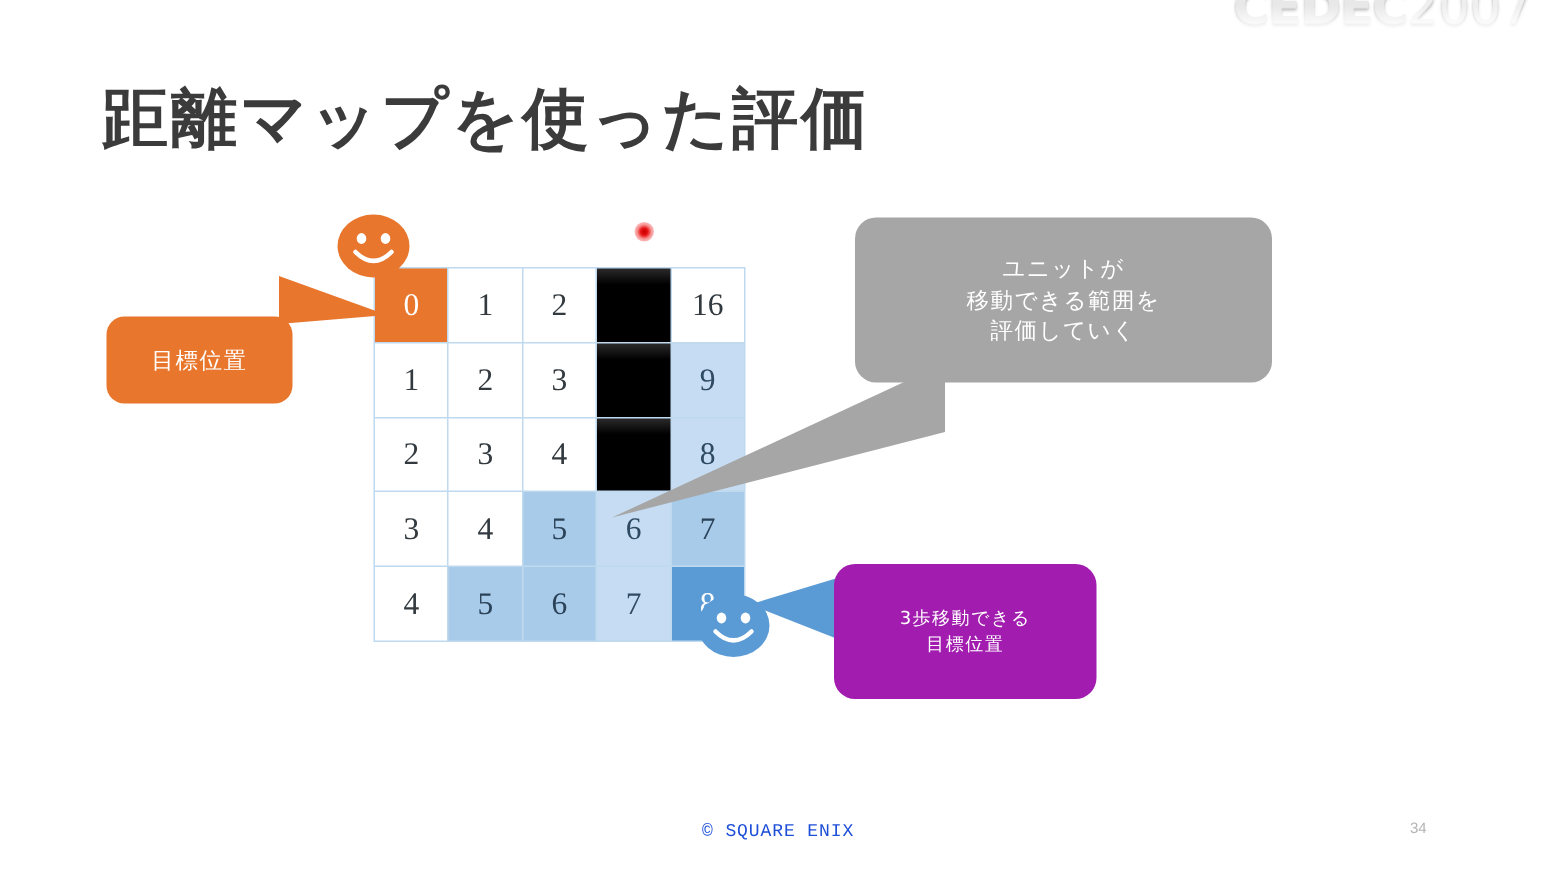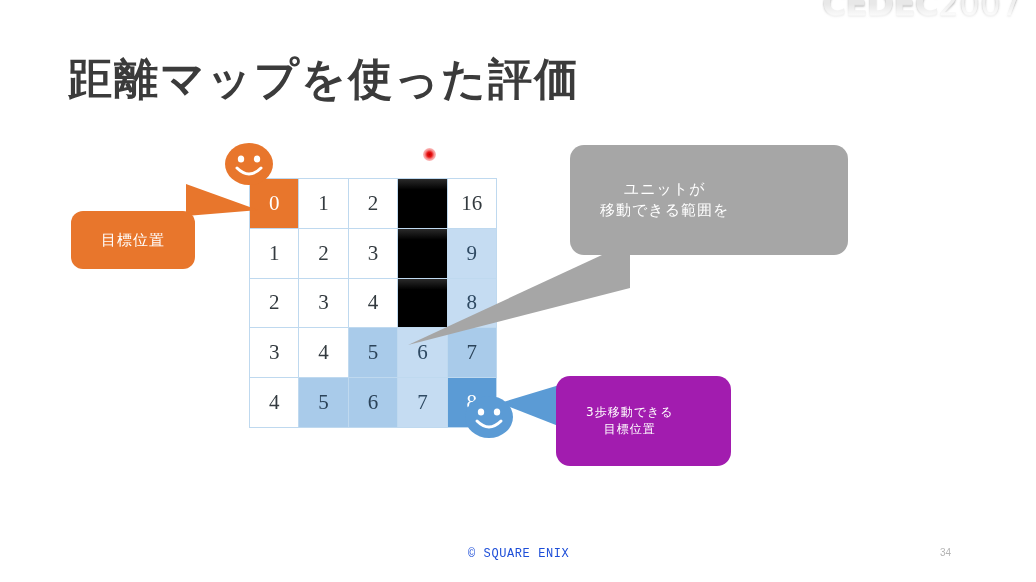--- a/index.html
+++ b/index.html
@@ -102,26 +102,25 @@
   .cell.c-orange  { background: #e8762c; color: #ffffff; }
   .cell.c-black   { background: #000000; color: #000000;
                     background: linear-gradient(to bottom, #2a2a2a 0%, #000 22%, #000 100%); }
 
   
   .callout {
     position: absolute;
     box-sizing: border-box;
     display: flex;
     align-items: center;
-    justify-content: flex-start;
+    justify-content: center;
     text-align: center;
     color: #ffffff;
     font-family: "DejaVu Sans", sans-serif;
     line-height: 1.38;
-    padding-left: 30px;
   }
   .callout-orange {
     left: 71px;
     top: 179px;
     width: 124px;
     height: 58px;
     background: #e8762c;
     border-radius: 12px;
     font-size: 15px;
     letter-spacing: 1px;
@@ -264,20 +263,21 @@
   </svg>
 
   <svg class="tail-gray" viewBox="0 0 230 110">
     <polygon points="230,2 230,48 8,105" fill="#a6a6a6"></polygon>
   </svg>
 
   <div class="callout callout-gray">
     <div>
       <div>ユニットが</div>
       <div>移動できる範囲を</div>
+      <div>評価していく</div>
     </div>
   </div>
 
   <svg class="tail-blue" viewBox="0 0 66 46">
     <polygon points="66,0 66,46 0,20" fill="#5b9bd5"></polygon>
   </svg>
 
   <div class="callout callout-blue">
     <div>
       <div>3歩移動できる</div>

